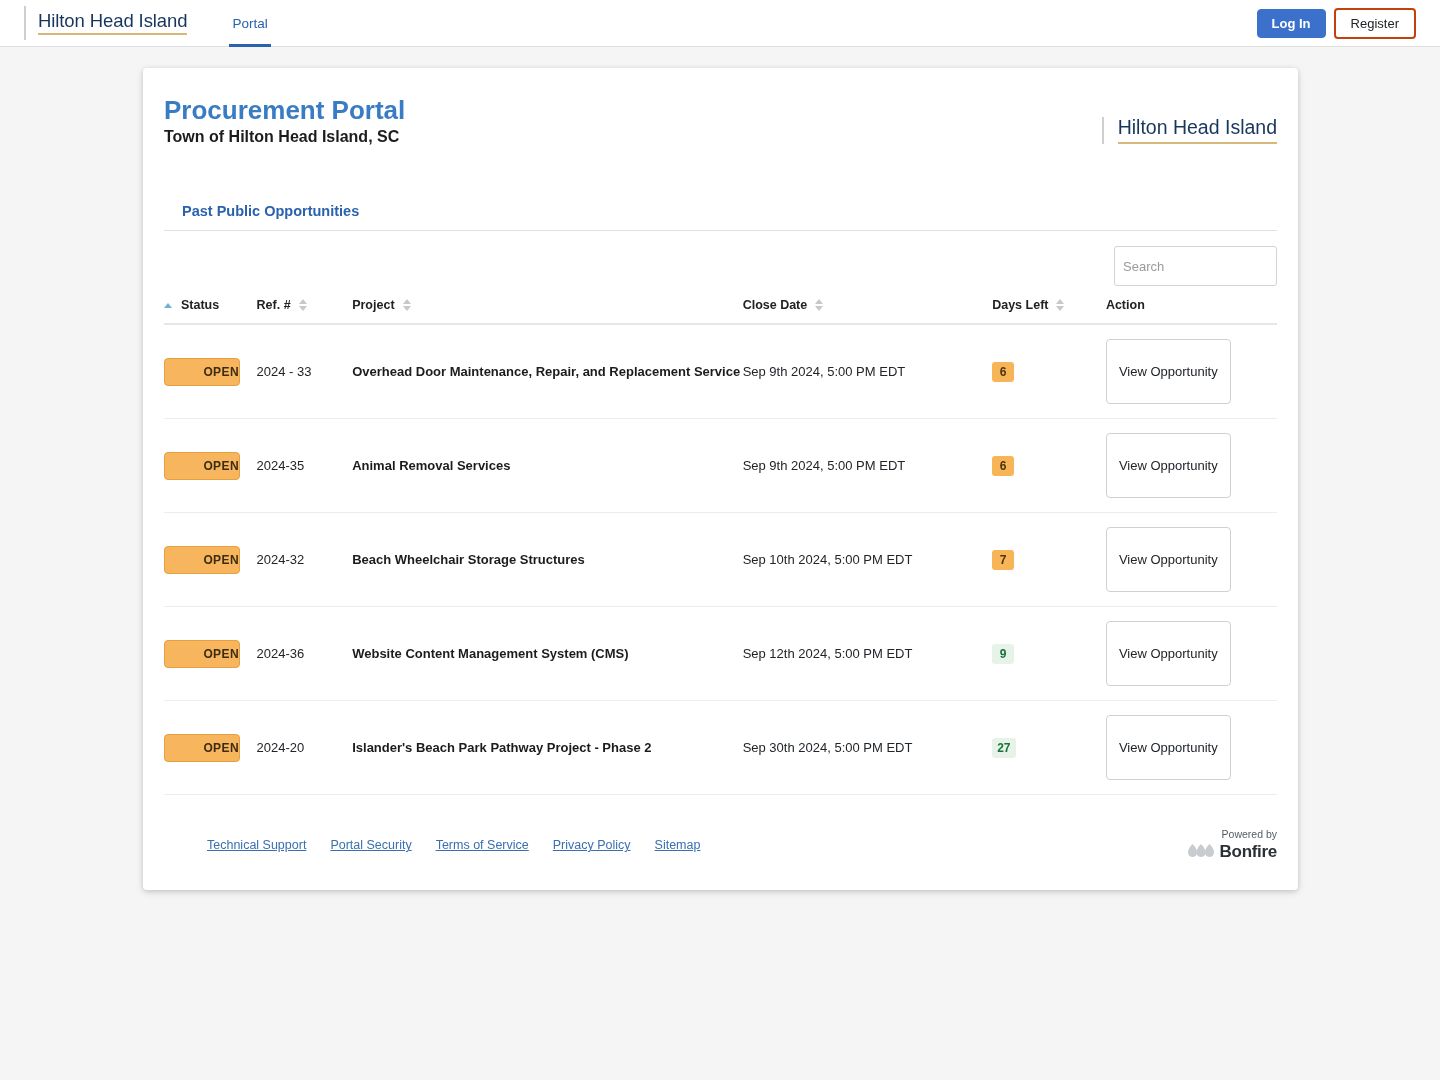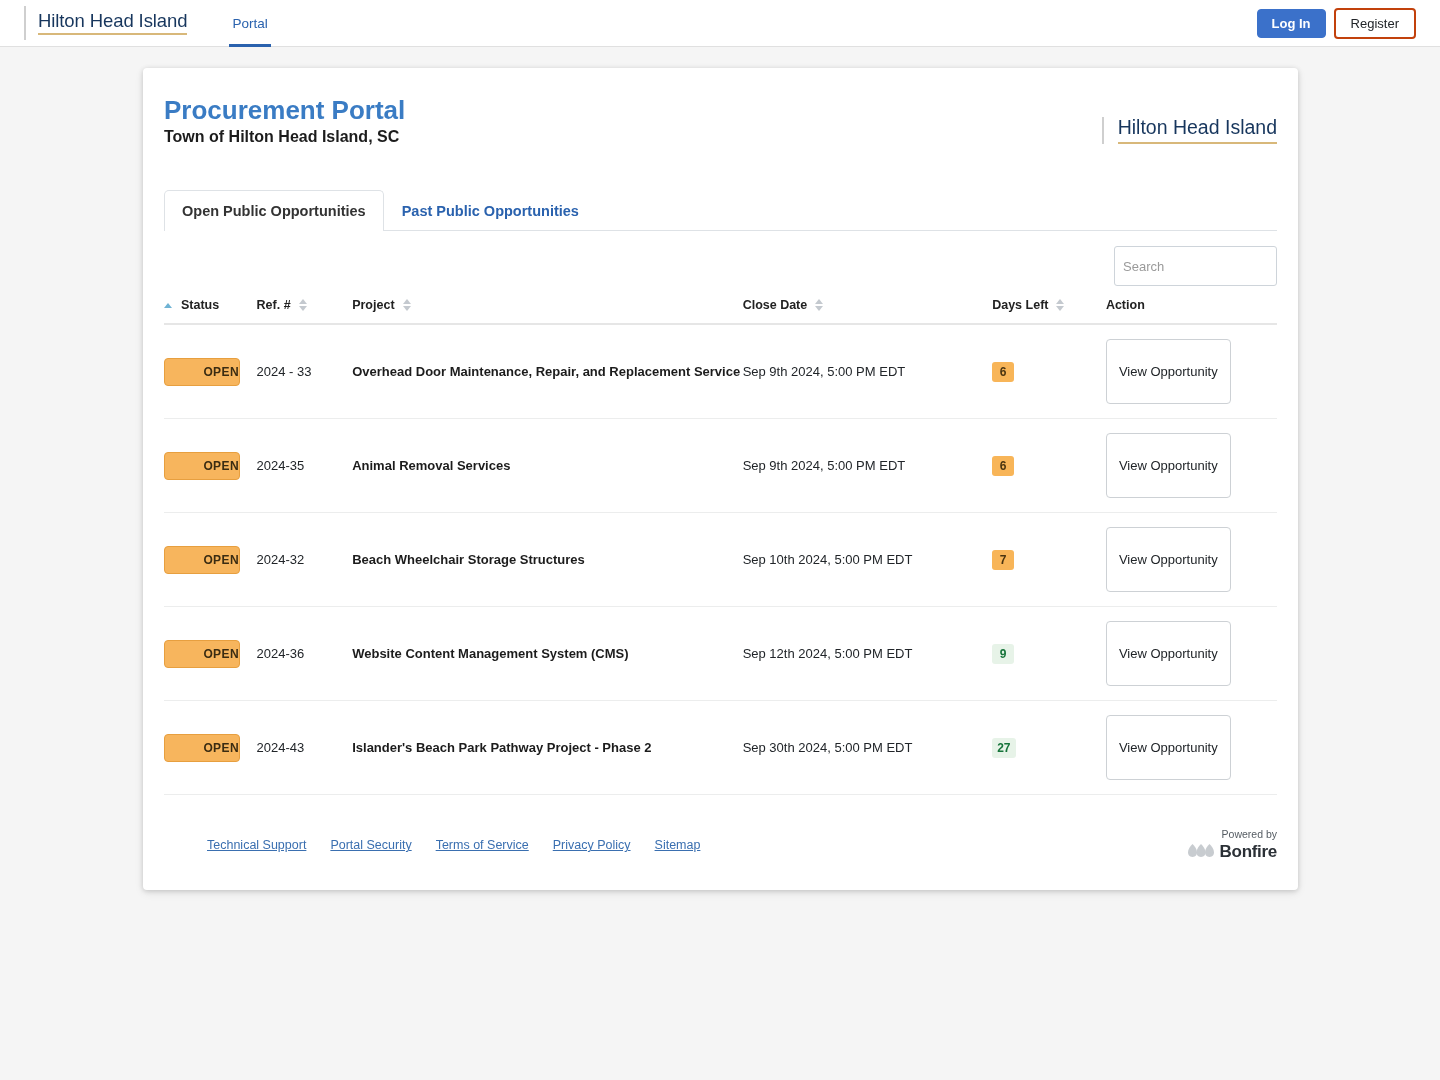--- a/index.html
+++ b/index.html
@@ -350,23 +350,20 @@
       <h1 class="page-title">Procurement Portal</h1>
       <div class="page-subtitle">Town of Hilton Head Island, SC</div>
     </div>
     <div class="card-logo">
       <span class="brand-text2">Hilton Head Island</span>
       <span class="brand-rule2"></span>
     </div>
   </div>
 
   <div class="subtabs">
-    <div class="subtab active">
-      <span>Open Public Opportunities</span>
-    </div>
     <div class="subtab">
       <span>Past Public Opportunities</span>
     </div>
   </div>
 
   <div class="search-row">
     <input class="search-input" type="text" placeholder="Search" style="">
   </div>
 
   <table class="opps">
@@ -451,21 +448,21 @@
         <tr>
           <td class="col-status"><span class="badge-open">OPEN</span></td>
           <td class="col-ref"><span class="ref-cell">2024-36</span></td>
           <td class="col-project"><span class="project-cell">Website Content Management System (CMS)</span></td>
           <td class="col-close"><span class="close-cell">Sep 12th 2024, 5:00 PM EDT</span></td>
           <td class="col-days"><span class="badge-days ok">9</span></td>
           <td class="col-action"><button class="btn-view">View Opportunity</button></td>
         </tr>
         <tr>
           <td class="col-status"><span class="badge-open">OPEN</span></td>
-          <td class="col-ref"><span class="ref-cell">2024-43</span></td>
+          <td class="col-ref"><span class="ref-cell">2024-20</span></td>
           <td class="col-project"><span class="project-cell">Islander's Beach Park Pathway Project - Phase 2</span></td>
           <td class="col-close"><span class="close-cell">Sep 30th 2024, 5:00 PM EDT</span></td>
           <td class="col-days"><span class="badge-days ok">27</span></td>
           <td class="col-action"><button class="btn-view">View Opportunity</button></td>
         </tr>
       </tbody>
   </table>
 
   <div class="card-footer">
     <div class="footer-links" id="footer-links">

